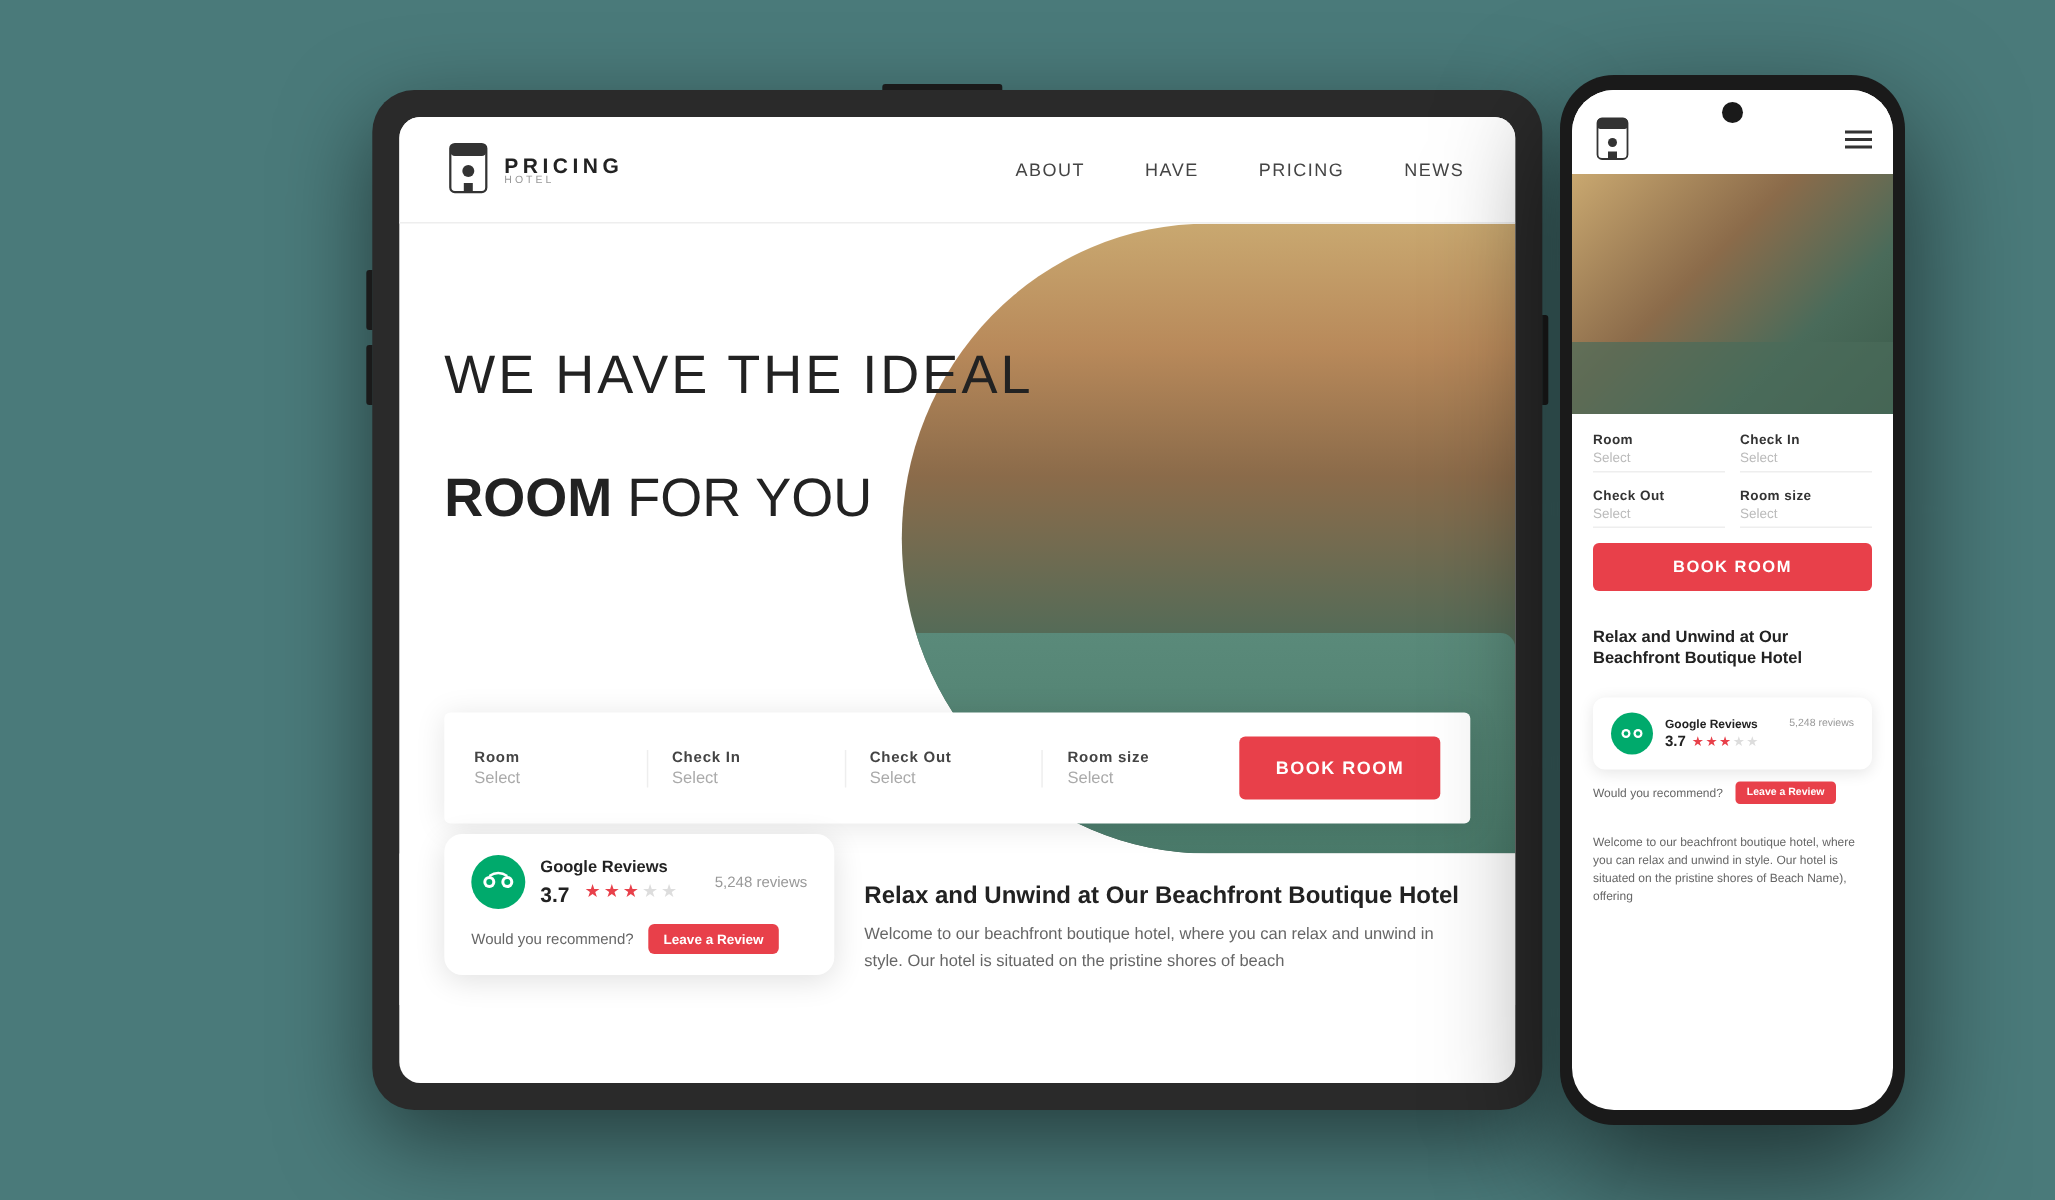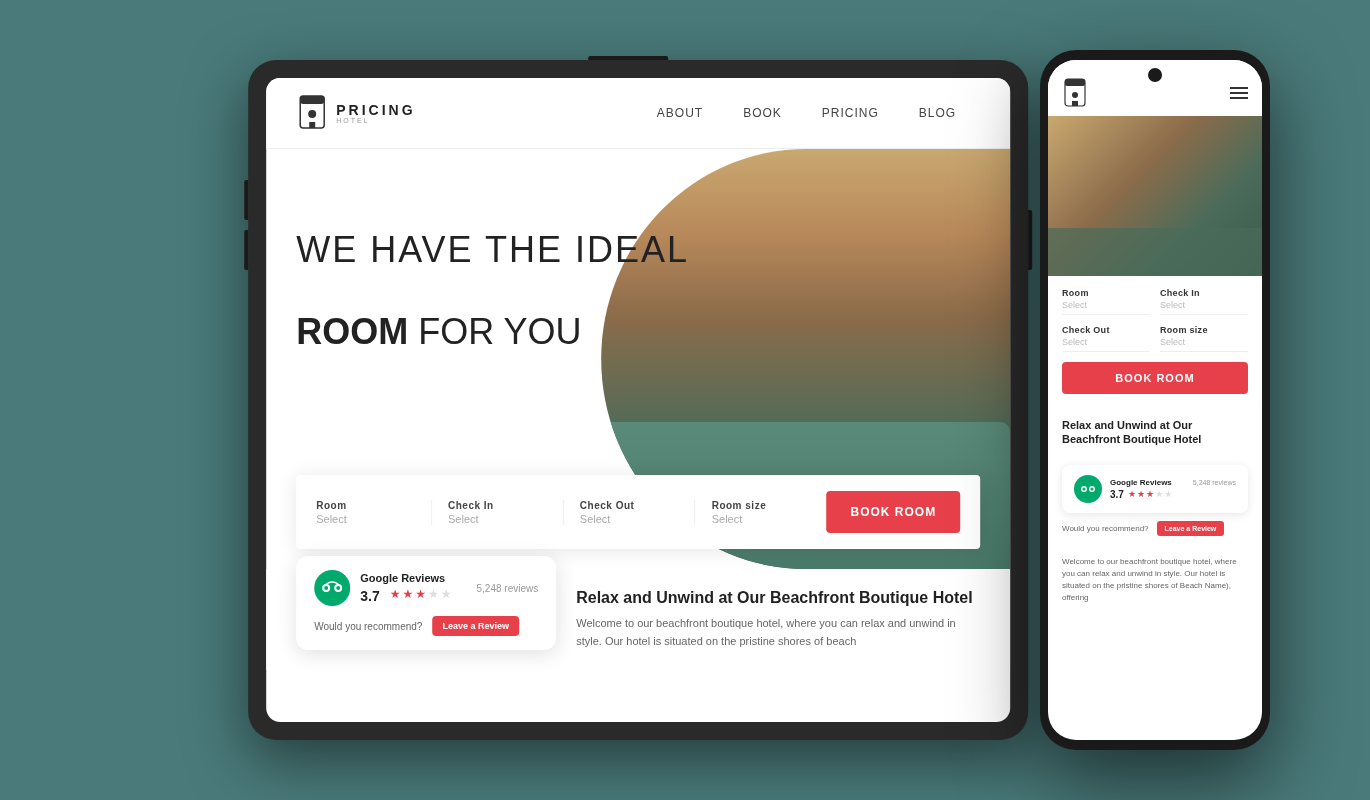--- a/index.html
+++ b/index.html
@@ -77,21 +77,21 @@
     .logo-subtitle {
       font-size: 7px;
       letter-spacing: 2px;
       color: #999;
       font-family: sans-serif;
     }
     .site-nav {
       display: flex;
       gap: 40px;
       margin-left: auto;
-      margin-right: 24px;
+      margin-right: 4px;
     }
     .site-nav a {
       font-size: 12px;
       letter-spacing: 1px;
       color: #444;
       text-decoration: none;
       font-family: sans-serif;
       font-weight: 500;
     }
 
@@ -560,23 +560,23 @@
             <circle cx="16" cy="20" r="4" fill="#333"></circle>
             <rect x="13" y="28" width="6" height="6" fill="#333"></rect>
           </svg>
           <div class="logo-text-block">
             <div class="logo-name">PRICING</div>
             <div class="logo-subtitle">HOTEL</div>
           </div>
         </div>
         <nav class="site-nav">
           <a href="#">ABOUT</a>
-          <a href="#">BOOK</a>
+          <a href="#">HAVE</a>
           <a href="#">PRICING</a>
-          <a href="#">BLOG</a>
+          <a href="#">NEWS</a>
         </nav>
       </div>
 
       <div class="hero-section">
         <div class="hero-pool-scene"></div>
 
         <div class="hero-text">
           <div class="hero-title-light">WE HAVE THE IDEAL</div>
           <div class="hero-title-bold-line">
             <span class="hero-title-bold">ROOM</span><span class="hero-title-normal"> FOR YOU</span>

